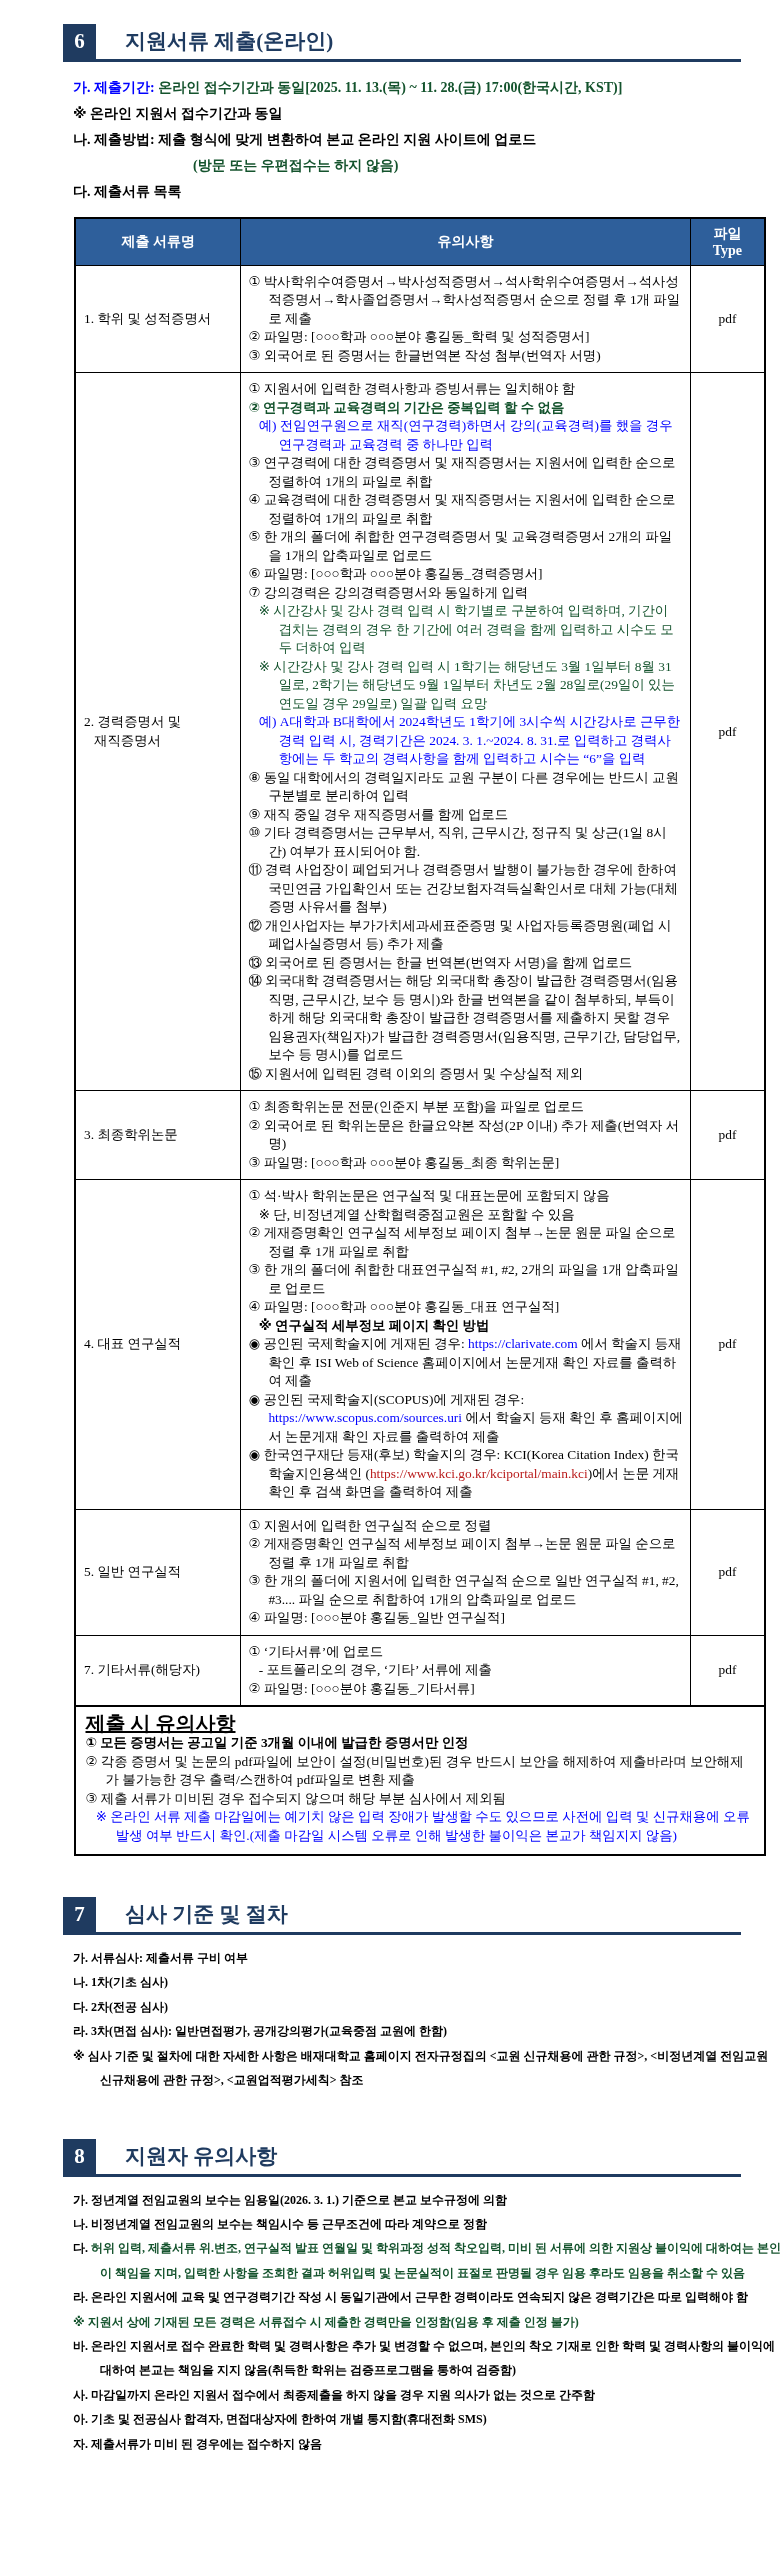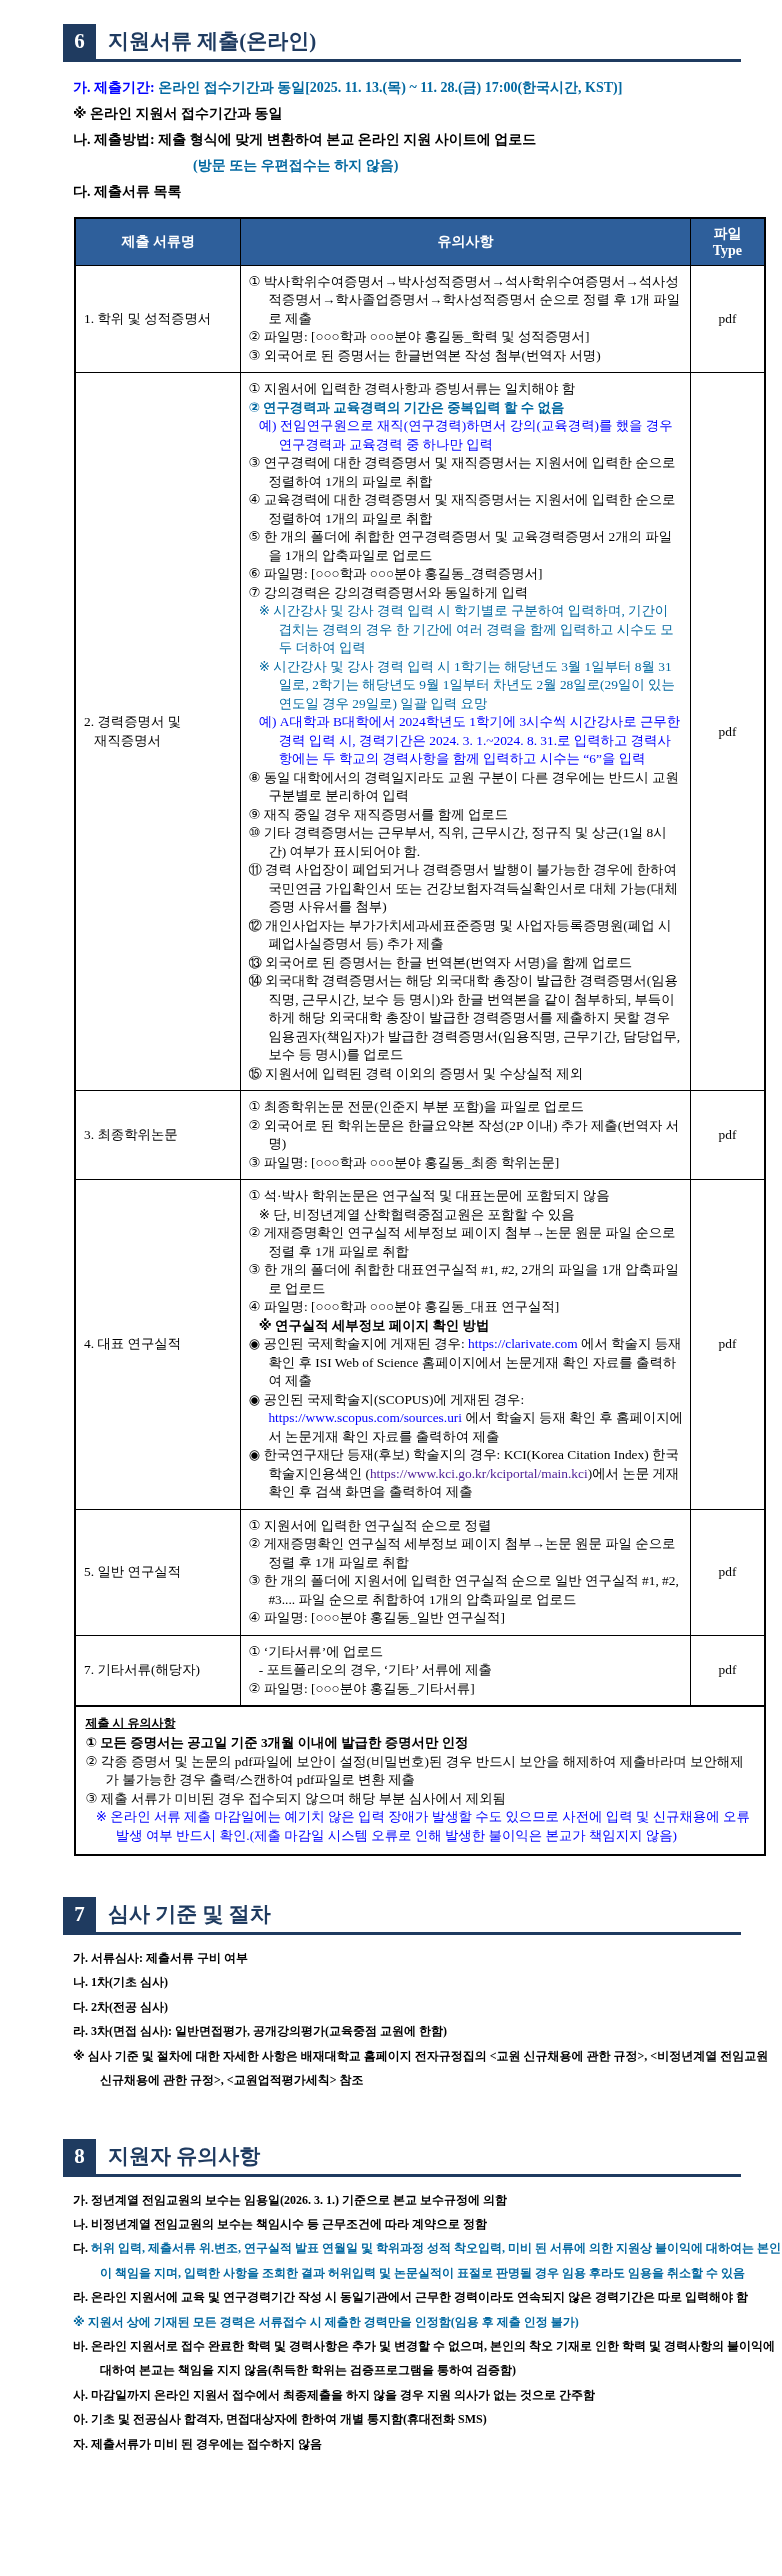--- a/index.html
+++ b/index.html
@@ -2,42 +2,42 @@
 <html lang="ko" style="font-size:12.6px"><head>
 <meta charset="utf-8">
 <title>지원서류 제출 안내</title>
 <style>
   html,body{margin:0;padding:0;background:#ffffff;}
   body{width:782px;font-family:"Liberation Serif","DejaVu Serif","DejaVu Sans",serif;color:#000;}
   .page{min-height:2576px;box-sizing:border-box;padding:24px 0 32px 0;}
   .sec{margin:0 41px 0 63px;}
   .sec-head{display:flex;align-items:flex-end;border-bottom:3.2px solid #1f3b60;}
   .sec-num{background:#1f3b60;color:#fff;width:33px;height:35px;display:flex;align-items:center;justify-content:center;font-size:21px;font-weight:bold;flex:0 0 auto;}
-  .sec-title{color:#1f3b60;font-weight:bold;font-size:21px;line-height:35px;padding-left:12px;white-space:nowrap;}
+  .sec-title{color:#1f3b60;font-weight:bold;font-size:21px;line-height:35px;padding-left:29px;white-space:nowrap;}
   .intro{margin:12.6px 0 12.6px 73px;font-size:14px;line-height:26px;font-weight:bold;}
   .list{margin:11px 0 0 73px;font-size:12px;line-height:24.4px;font-weight:bold;}
   
   .m0{padding-left:27px;text-indent:-27px;}
   .mp{margin-left:120px;}
   .l0{padding-left:20px;text-indent:-20px;}
   .l1{margin-left:10.3px;padding-left:20px;text-indent:-20px;}
-  .lt{font-size:12px;font-weight:bold;text-decoration:underline;margin-bottom:1.6px;}
+  .lt{font-size:20px;font-weight:bold;text-decoration:underline;margin-bottom:1.6px;}
   
   table.doc{border-collapse:collapse;margin:4.7px 0 0 74px;width:667px;border:2.4px solid #000;font-size:13.4px;line-height:18.5px;table-layout:fixed;}
   table.doc th{background:#2e5f9b;color:#fff;border:1.6px solid #000;padding:5.5px 3.2px;font-size:14px;font-weight:bold;vertical-align:middle;}
   table.doc td{border:1.6px solid #000;vertical-align:middle;}
   th.h-type{white-space:pre-line;line-height:17.3px;}
   td.c-label{width:158px;padding:4.7px 3.2px 4.7px 8px;white-space:pre-wrap;}
   td.c-notes{width:442px;padding:7px 6.3px 7px 7px;}
   td.c-type{width:67px;text-align:center;}
   tr.footer-row td{padding:7px 9.5px 8.7px 9.5px;border-top:2.4px solid #000;}
   
-  .red{color:#0369a1;}
+  .red{color:#14532d;}
   .blue{color:#0000ff;}
-  .purple{color:#4c1d95;}
+  .purple{color:#b91c1c;}
   .u{}
   .w{font-weight:bold;}
   .gap7{margin-top:41px;}
   .gap8{margin-top:46px;}
 </style>
 </head>
 <body>
 
 <div class="page">
 

